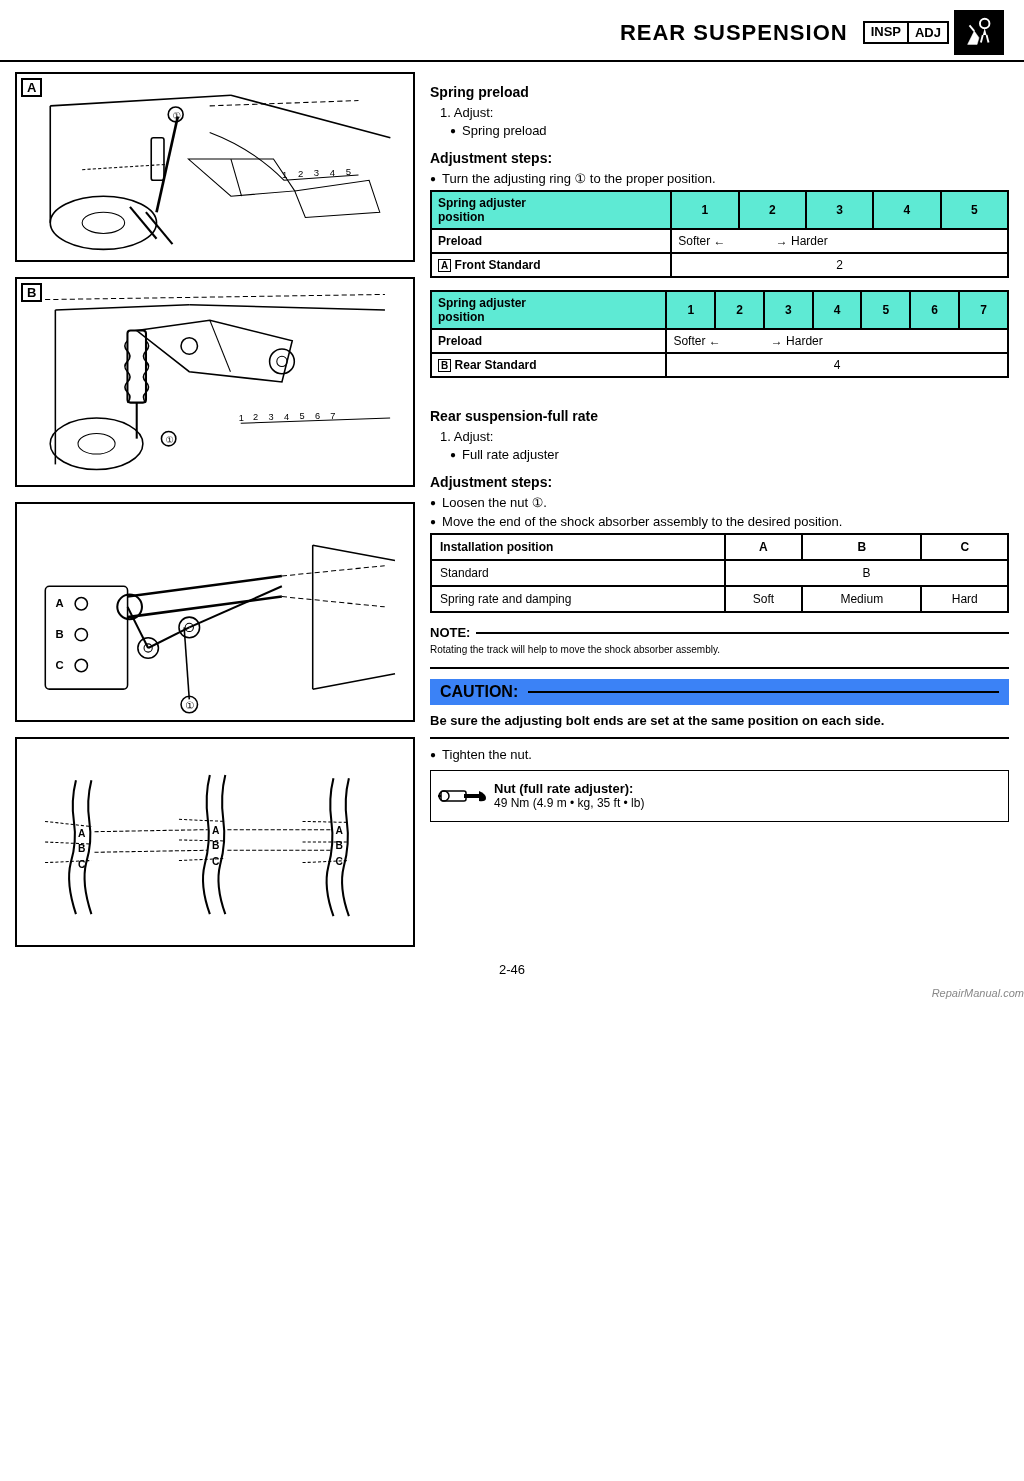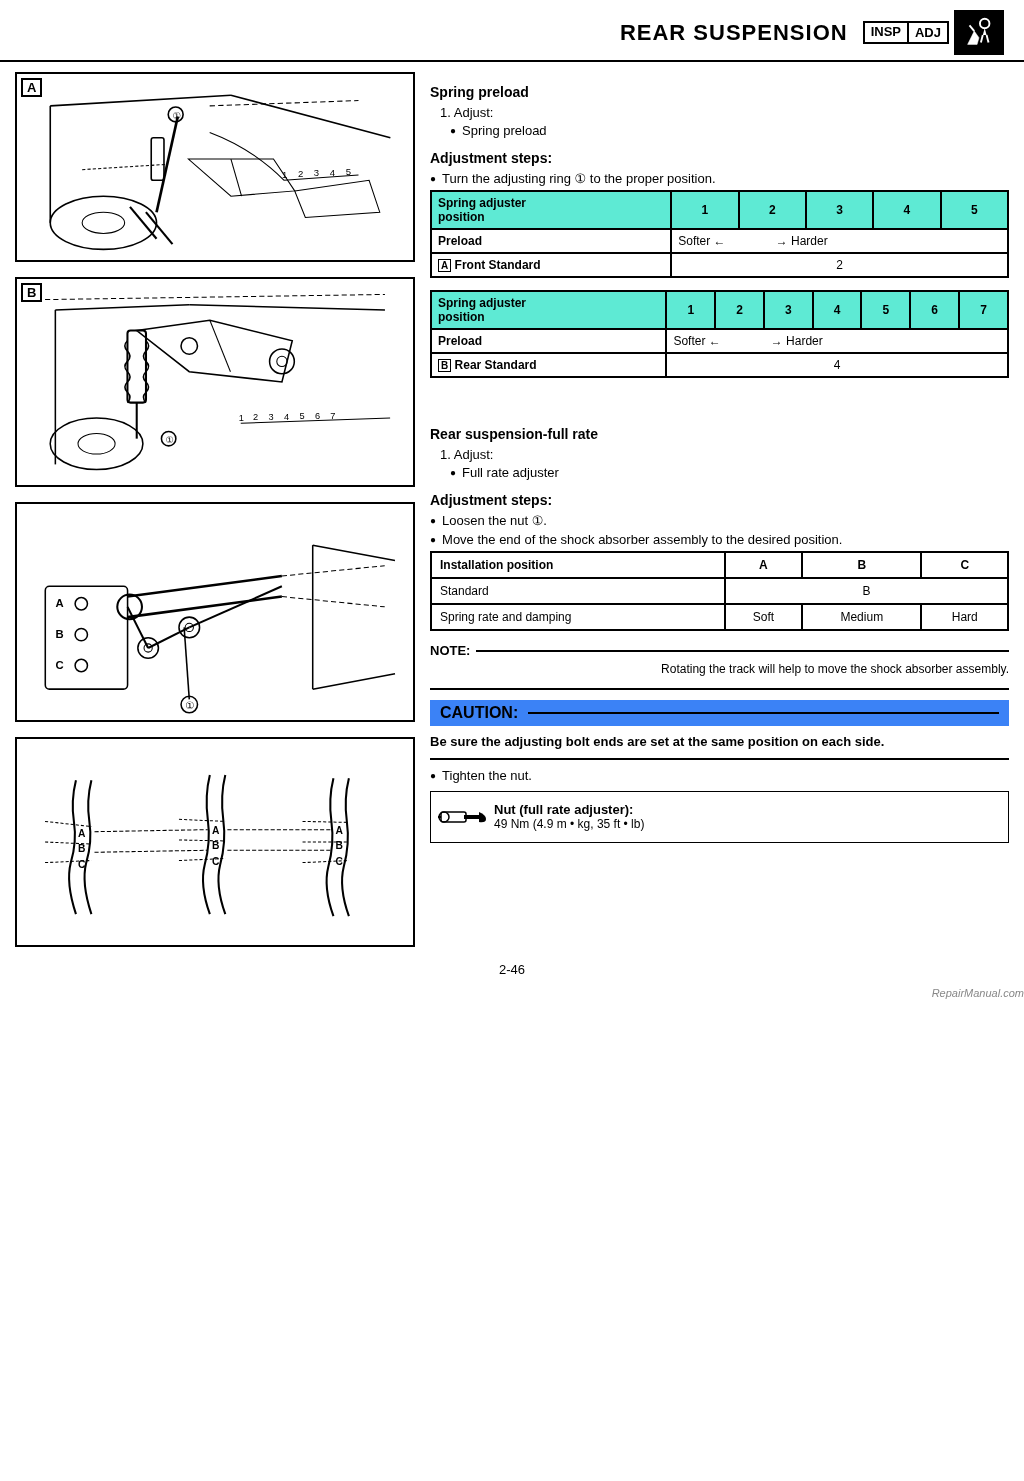--- a/index.html
+++ b/index.html
@@ -184,23 +184,22 @@
     }
     .note-label::after {
       content: "";
       display: inline-block;
       height: 2px;
       background: #000;
       flex: 1;
       margin-left: 6px;
     }
     .note-text {
-      font-size: 12px;
+      font-size: 10px;
       line-height: 1.5;
-      text-align: right;
     }
 
     
     .caution-section {
       margin-top: 10px;
       margin-bottom: 10px;
     }
     .caution-label-bar {
       background: #3b82f6;
       border: none;
@@ -517,21 +516,21 @@
           <td class="left-header">Preload</td>
           <td colspan="7" style="text-align:left; padding-left:6px;">Softer ←&nbsp;&nbsp;&nbsp;&nbsp;&nbsp;&nbsp;&nbsp;&nbsp;&nbsp;&nbsp;&nbsp;&nbsp;&nbsp;&nbsp;&nbsp;→ Harder</td>
         </tr>
         <tr>
           <td class="left-header"><span style="border:1px solid #000;padding:0 2px;font-size:10px;">B</span> Rear Standard</td>
           <td colspan="7">4</td>
         </tr>
       </tbody>
     </table>
 
-    <div style="margin-top:48px;">
+    <div style="margin-top:30px;">
       <div class="section-heading">Rear suspension-full rate</div>
       <div class="sub-item">1. Adjust:</div>
       <div class="bullet-item" style="margin-left:20px;">Full rate adjuster</div>
 
       <div class="section-heading">Adjustment steps:</div>
       <div class="bullet-item">
         <span>Loosen the nut ①.</span>
       </div>
       <div class="bullet-item">
         <span>Move the end of the shock absorber assembly to the desired position.</span>

